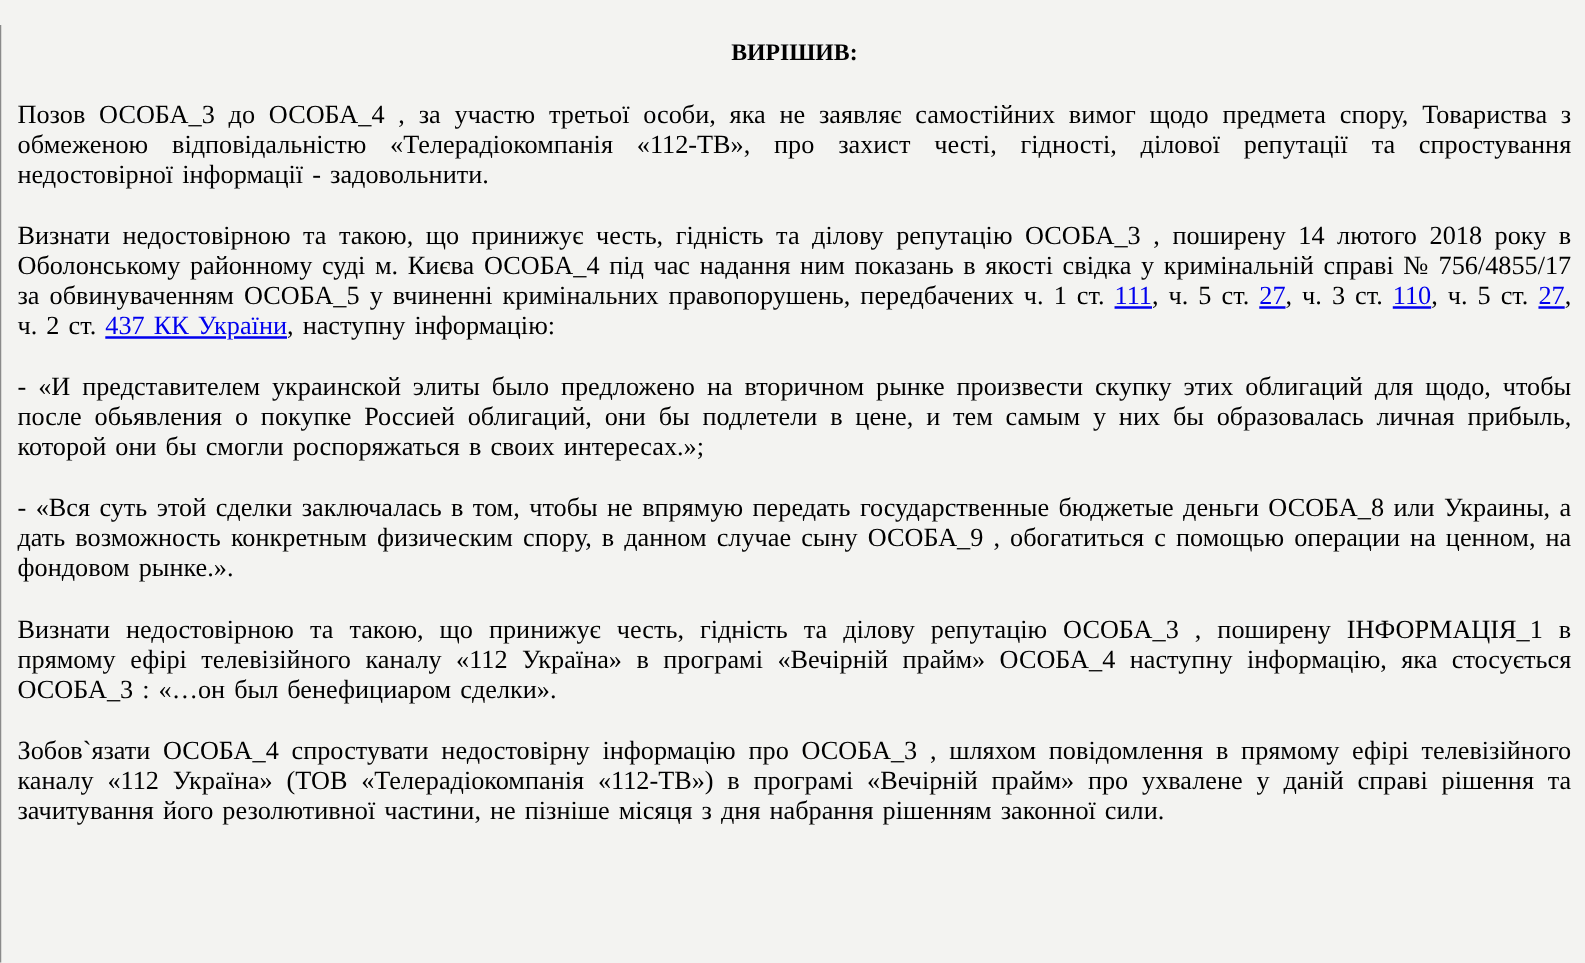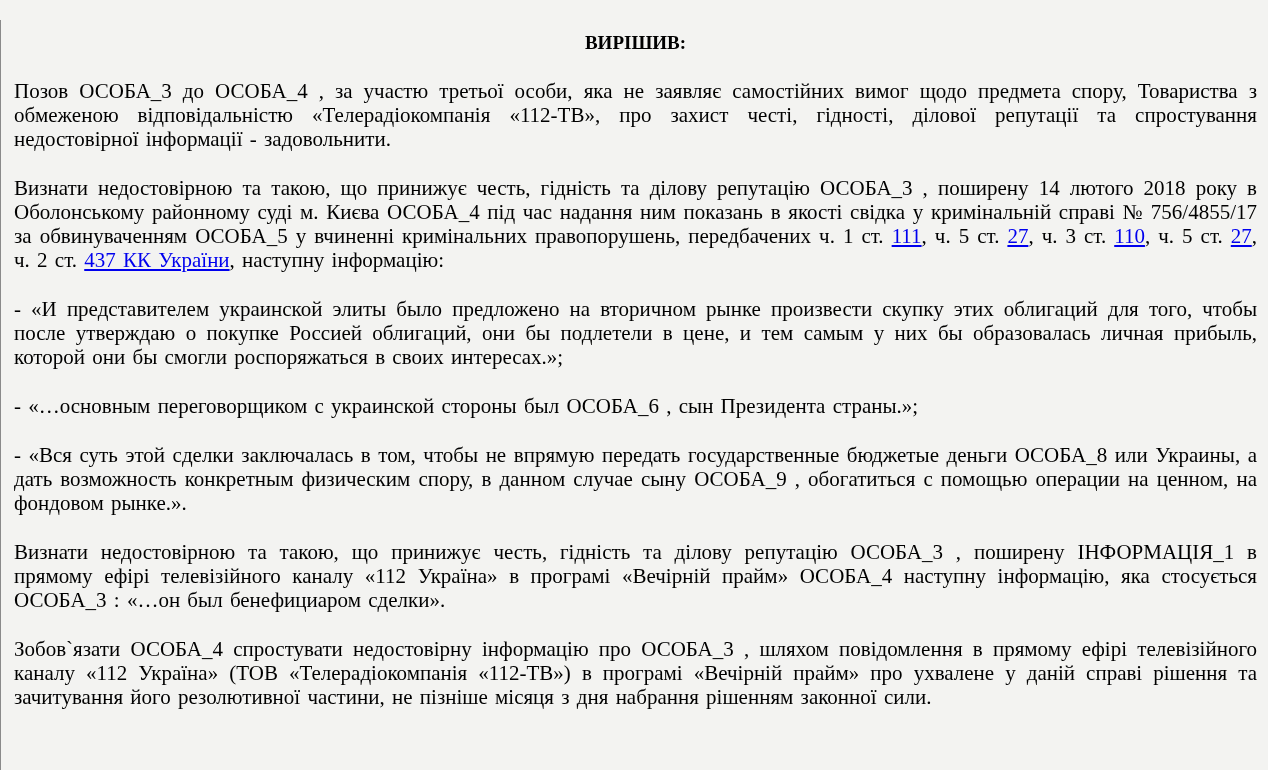--- a/index.html
+++ b/index.html
@@ -42,19 +42,18 @@
   }
 </style>
 </head>
 <body style="background: rgb(243, 243, 241); color: rgb(0, 0, 0);">
 
 <div class="page" style="border-left-color: rgb(138, 138, 138);">
   <h3 class="title">ВИРІШИВ:</h3>
   <div>
       <p class="para">Позов ОСОБА_3 до ОСОБА_4 , за участю третьої особи, яка не заявляє самостійних вимог щодо предмета спору, Товариства з обмеженою відповідальністю «Телерадіокомпанія «112-ТВ», про захист честі, гідності, ділової репутації та спростування недостовірної інформації - задовольнити.</p>
       <p class="para">Визнати недостовірною та такою, що принижує честь, гідність та ділову репутацію ОСОБА_3 , поширену 14 лютого 2018 року в Оболонському районному суді м. Києва ОСОБА_4 під час надання ним показань в якості свідка у кримінальній справі № 756/4855/17 за обвинуваченням ОСОБА_5 у вчиненні кримінальних правопорушень, передбачених ч. 1 ст. <a href="#" style="color: rgb(0, 0, 238);">111</a>, ч. 5 ст. <a href="#" style="color: rgb(0, 0, 238);">27</a>, ч. 3 ст. <a href="#" style="color: rgb(0, 0, 238);">110</a>, ч. 5 ст. <a href="#" style="color: rgb(0, 0, 238);">27</a>, ч. 2 ст. <a href="#" style="color: rgb(0, 0, 238);">437 КК України</a>, наступну інформацію:</p>
-      <p class="para">- «И представителем украинской элиты было предложено на вторичном рынке произвести скупку этих облигаций для того, чтобы после утверждаю о покупке Россией облигаций, они бы подлетели в цене, и тем самым у них бы образовалась личная прибыль, которой они бы смогли роспоряжаться в своих интересах.»;</p>
-      <p class="para">- «…основным переговорщиком с украинской стороны был ОСОБА_6 , сын Президента страны.»;</p>
+      <p class="para">- «И представителем украинской элиты было предложено на вторичном рынке произвести скупку этих облигаций для щодо, чтобы после обьявления о покупке Россией облигаций, они бы подлетели в цене, и тем самым у них бы образовалась личная прибыль, которой они бы смогли роспоряжаться в своих интересах.»;</p>
       <p class="para">- «Вся суть этой сделки заключалась в том, чтобы не впрямую передать государственные бюджетые деньги ОСОБА_8 или Украины, а дать возможность конкретным физическим спору, в данном случае сыну ОСОБА_9 , обогатиться с помощью операции на ценном, на фондовом рынке.».</p>
       <p class="para">Визнати недостовірною та такою, що принижує честь, гідність та ділову репутацію ОСОБА_3 , поширену ІНФОРМАЦІЯ_1 в прямому ефірі телевізійного каналу «112 Україна» в програмі «Вечірній прайм» ОСОБА_4 наступну інформацію, яка стосується ОСОБА_3 : «…он был бенефициаром сделки».</p>
       <p class="para">Зобов`язати ОСОБА_4 спростувати недостовірну інформацію про ОСОБА_3 , шляхом повідомлення в прямому ефірі телевізійного каналу «112 Україна» (ТОВ «Телерадіокомпанія «112-ТВ») в програмі «Вечірній прайм» про ухвалене у даній справі рішення та зачитування його резолютивної частини, не пізніше місяця з дня набрання рішенням законної сили.</p>
     </div>
 </div>
 
 </body></html>

